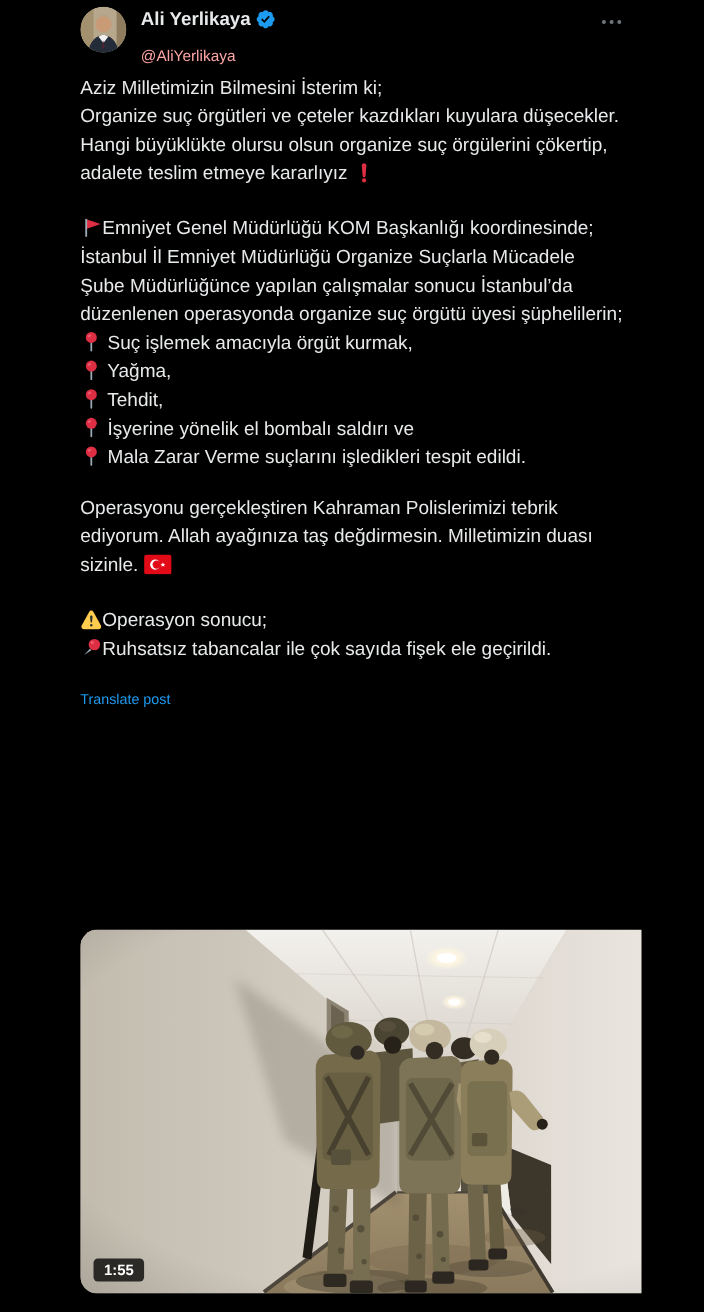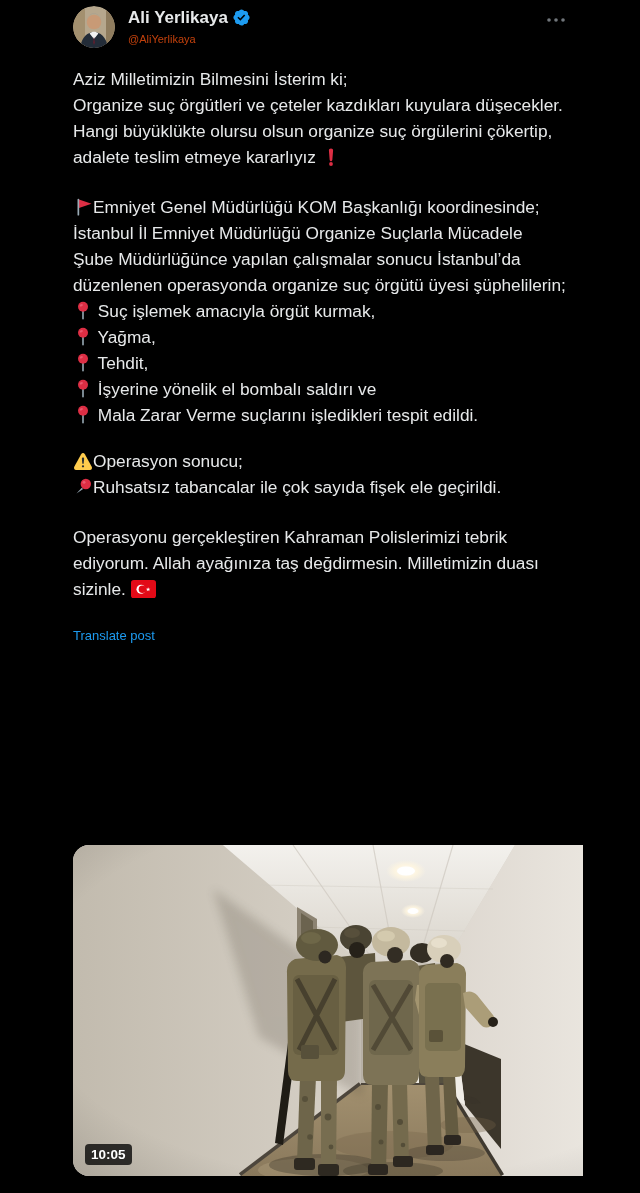--- a/index.html
+++ b/index.html
@@ -13,21 +13,21 @@
   .hdr { position:relative; padding:6px 16px 0 16px; height:52px; }
   .avatar {
     position:absolute; left:16px; top:6px; width:42px; height:42px;
     border-radius:50%; overflow:hidden; cursor:pointer;
   }
   .avatar svg { display:block; width:100%; height:100%; }
   .names { position:absolute; left:71px; top:7px; }
   .name-row { display:flex; align-items:center; gap:4px; }
   .disp-name { font-size:17px; font-weight:700; color:#e7e9ea; line-height:21px; }
   .badge { width:19px; height:19px; display:inline-block; }
-  .handle { font-size:11px; color:#c2410c; line-height:21px; margin-top:1px; }
+  .handle { font-size:14px; color:#fca5a5; line-height:21px; margin-top:12px; }
   .more-btn { position:absolute; right:14px; top:10px; width:26px; height:20px;
     display:flex; align-items:center; justify-content:center; cursor:pointer; background:none; border:none; }
   
   .tweet-body { padding:14px 16px 0 16px; }
   .tweet-body p { font-size:17.3px; line-height:26px; letter-spacing:0; margin:0 0 24px 0; color:#e7e9ea; }
   .tweet-body p.gap-lg { margin-bottom:20px; }
   .keycap {
     display:inline-block; width:21px; height:21px; border-radius:4px;
     background:#3b88c3; color:#fff; font-weight:700; font-size:14.5px;
     line-height:21px; text-align:center; vertical-align:-3px; margin:0 2px 0 0;
@@ -119,34 +119,34 @@
             <ellipse cx="8.3" cy="4.3" rx="1.7" ry="1.1" fill="#ea596e" transform="rotate(-25 8.3 4.3)"></ellipse>
           </svg></span> Tehdit,<br><span class="em"><svg viewBox="0 0 20 20">
             <rect x="9.2" y="8" width="1.6" height="10.5" rx="0.8" fill="#99aab5"></rect>
             <circle cx="10" cy="5.8" r="5" fill="#dd2e44"></circle>
             <ellipse cx="8.3" cy="4.3" rx="1.7" ry="1.1" fill="#ea596e" transform="rotate(-25 8.3 4.3)"></ellipse>
           </svg></span> İşyerine yönelik el bombalı saldırı ve<br><span class="em"><svg viewBox="0 0 20 20">
             <rect x="9.2" y="8" width="1.6" height="10.5" rx="0.8" fill="#99aab5"></rect>
             <circle cx="10" cy="5.8" r="5" fill="#dd2e44"></circle>
             <ellipse cx="8.3" cy="4.3" rx="1.7" ry="1.1" fill="#ea596e" transform="rotate(-25 8.3 4.3)"></ellipse>
           </svg></span> Mala Zarar Verme suçlarını işledikleri tespit edildi.</p>
+    <p>Operasyonu gerçekleştiren Kahraman Polislerimizi tebrik ediyorum. Allah ayağınıza taş değdirmesin. Milletimizin duası sizinle. <span class="em flag"><svg viewBox="0 0 26 19">
+            <rect width="26" height="19" rx="3" fill="#e30a17"></rect>
+            <circle cx="10.5" cy="9.5" r="4.8" fill="#fff"></circle>
+            <circle cx="11.9" cy="9.5" r="3.9" fill="#e30a17"></circle>
+            <polygon points="17.8,7.3 18.45,8.85 20.1,8.85 18.8,9.9 19.25,11.5 17.8,10.55 16.35,11.5 16.8,9.9 15.5,8.85 17.15,8.85" fill="#fff"></polygon>
+          </svg></span></p>
     <p><span class="em"><svg viewBox="0 0 20 20">
             <path d="M10 2c.75 0 1.45.42 1.85 1.15l6.9 12.6c.78 1.43-.23 3.25-1.85 3.25H3.1c-1.62 0-2.63-1.82-1.85-3.25l6.9-12.6C8.55 2.42 9.25 2 10 2z" fill="#ffcc4d"></path>
             <path d="M10 6.6c.68 0 1.2.53 1.13 1.2l-.4 4.3c-.05.6-.34 1-.73 1s-.68-.4-.73-1l-.4-4.3c-.07-.67.45-1.2 1.13-1.2zm0 7.6a1.15 1.15 0 110 2.3 1.15 1.15 0 010-2.3z" fill="#292f33"></path>
           </svg></span>Operasyon sonucu;<br><span class="em"><svg viewBox="0 0 20 20">
             <path d="M3.5 16.5l5.2-5.8 1.4 1.4z" fill="#99aab5"></path>
             <circle cx="12.8" cy="7" r="5.2" fill="#dd2e44"></circle>
             <circle cx="11" cy="5.2" r="1.5" fill="#ea596e"></circle>
           </svg></span>Ruhsatsız tabancalar ile çok sayıda fişek ele geçirildi.</p>
-    <p>Operasyonu gerçekleştiren Kahraman Polislerimizi tebrik ediyorum. Allah ayağınıza taş değdirmesin. Milletimizin duası sizinle. <span class="em flag"><svg viewBox="0 0 26 19">
-            <rect width="26" height="19" rx="3" fill="#e30a17"></rect>
-            <circle cx="10.5" cy="9.5" r="4.8" fill="#fff"></circle>
-            <circle cx="11.9" cy="9.5" r="3.9" fill="#e30a17"></circle>
-            <polygon points="17.8,7.3 18.45,8.85 20.1,8.85 18.8,9.9 19.25,11.5 17.8,10.55 16.35,11.5 16.8,9.9 15.5,8.85 17.15,8.85" fill="#fff"></polygon>
-          </svg></span></p>
     <a class="translate">Translate post</a>
   </div>
 
   <div class="video" title="Special operations police team stacked in an apartment corridor">
     <svg class="scene" viewBox="0 0 608 331">
       <defs>
         <linearGradient id="gL" x1="0" y1="0" x2="1" y2="0">
           <stop offset="0" stop-color="#c2bbae"></stop>
             <stop offset="1" stop-color="#d7d1c7"></stop>
         </linearGradient>
@@ -275,16 +275,16 @@
         <rect x="356" y="185" width="14" height="12" rx="2" fill="#5a5239"></rect>
         <path d="M390 148 Q398 144 404 150 L420 170 Q424 176 418 181 Q412 185 407 179 L392 162 Z" fill="#ab9d78"></path>
         <circle cx="420" cy="177" r="5" fill="#262119"></circle>
         <ellipse cx="371" cy="104" rx="17" ry="14" fill="#d8cfba"></ellipse>
         <ellipse cx="366" cy="98" rx="8" ry="5" fill="#e7dfcc"></ellipse>
         <circle cx="374" cy="116" r="7" fill="#302a21"></circle>
       </g>
 
       <rect width="608" height="331" fill="url(#gVig)"></rect>
     </svg>
-    <span class="duration">10:05</span>
+    <span class="duration">1:55</span>
   </div>
 
 </div>
 
 </body></html>

